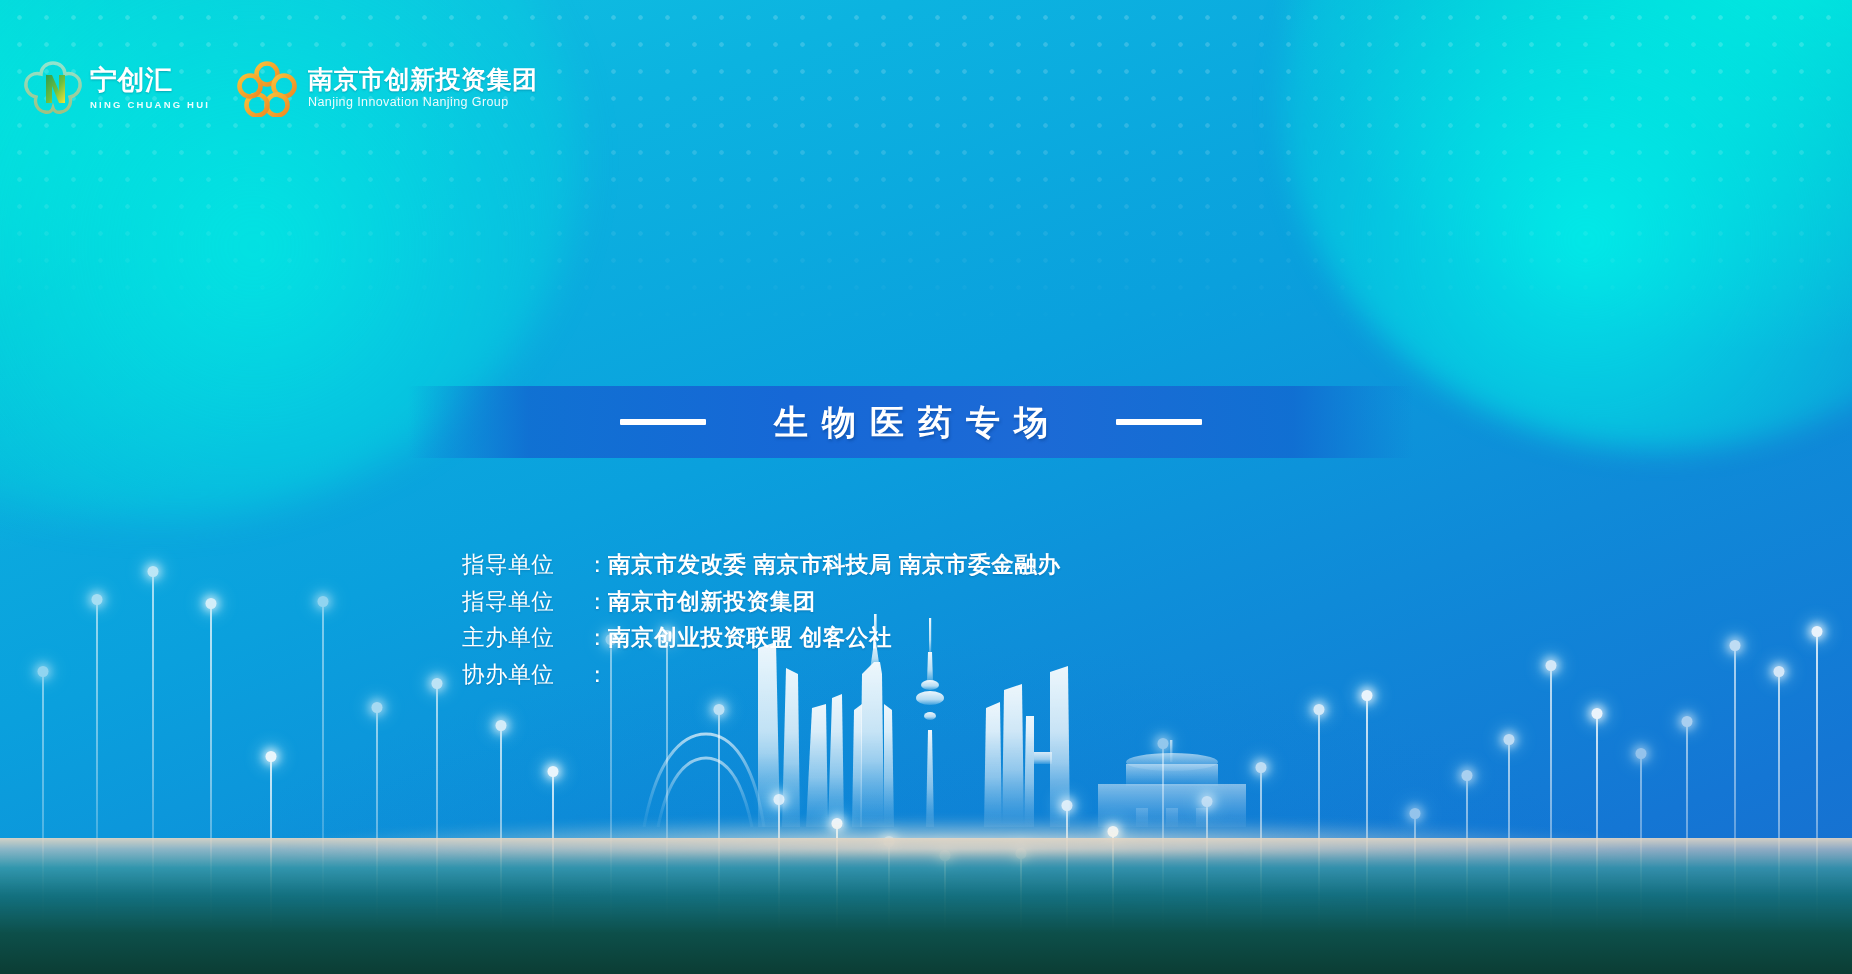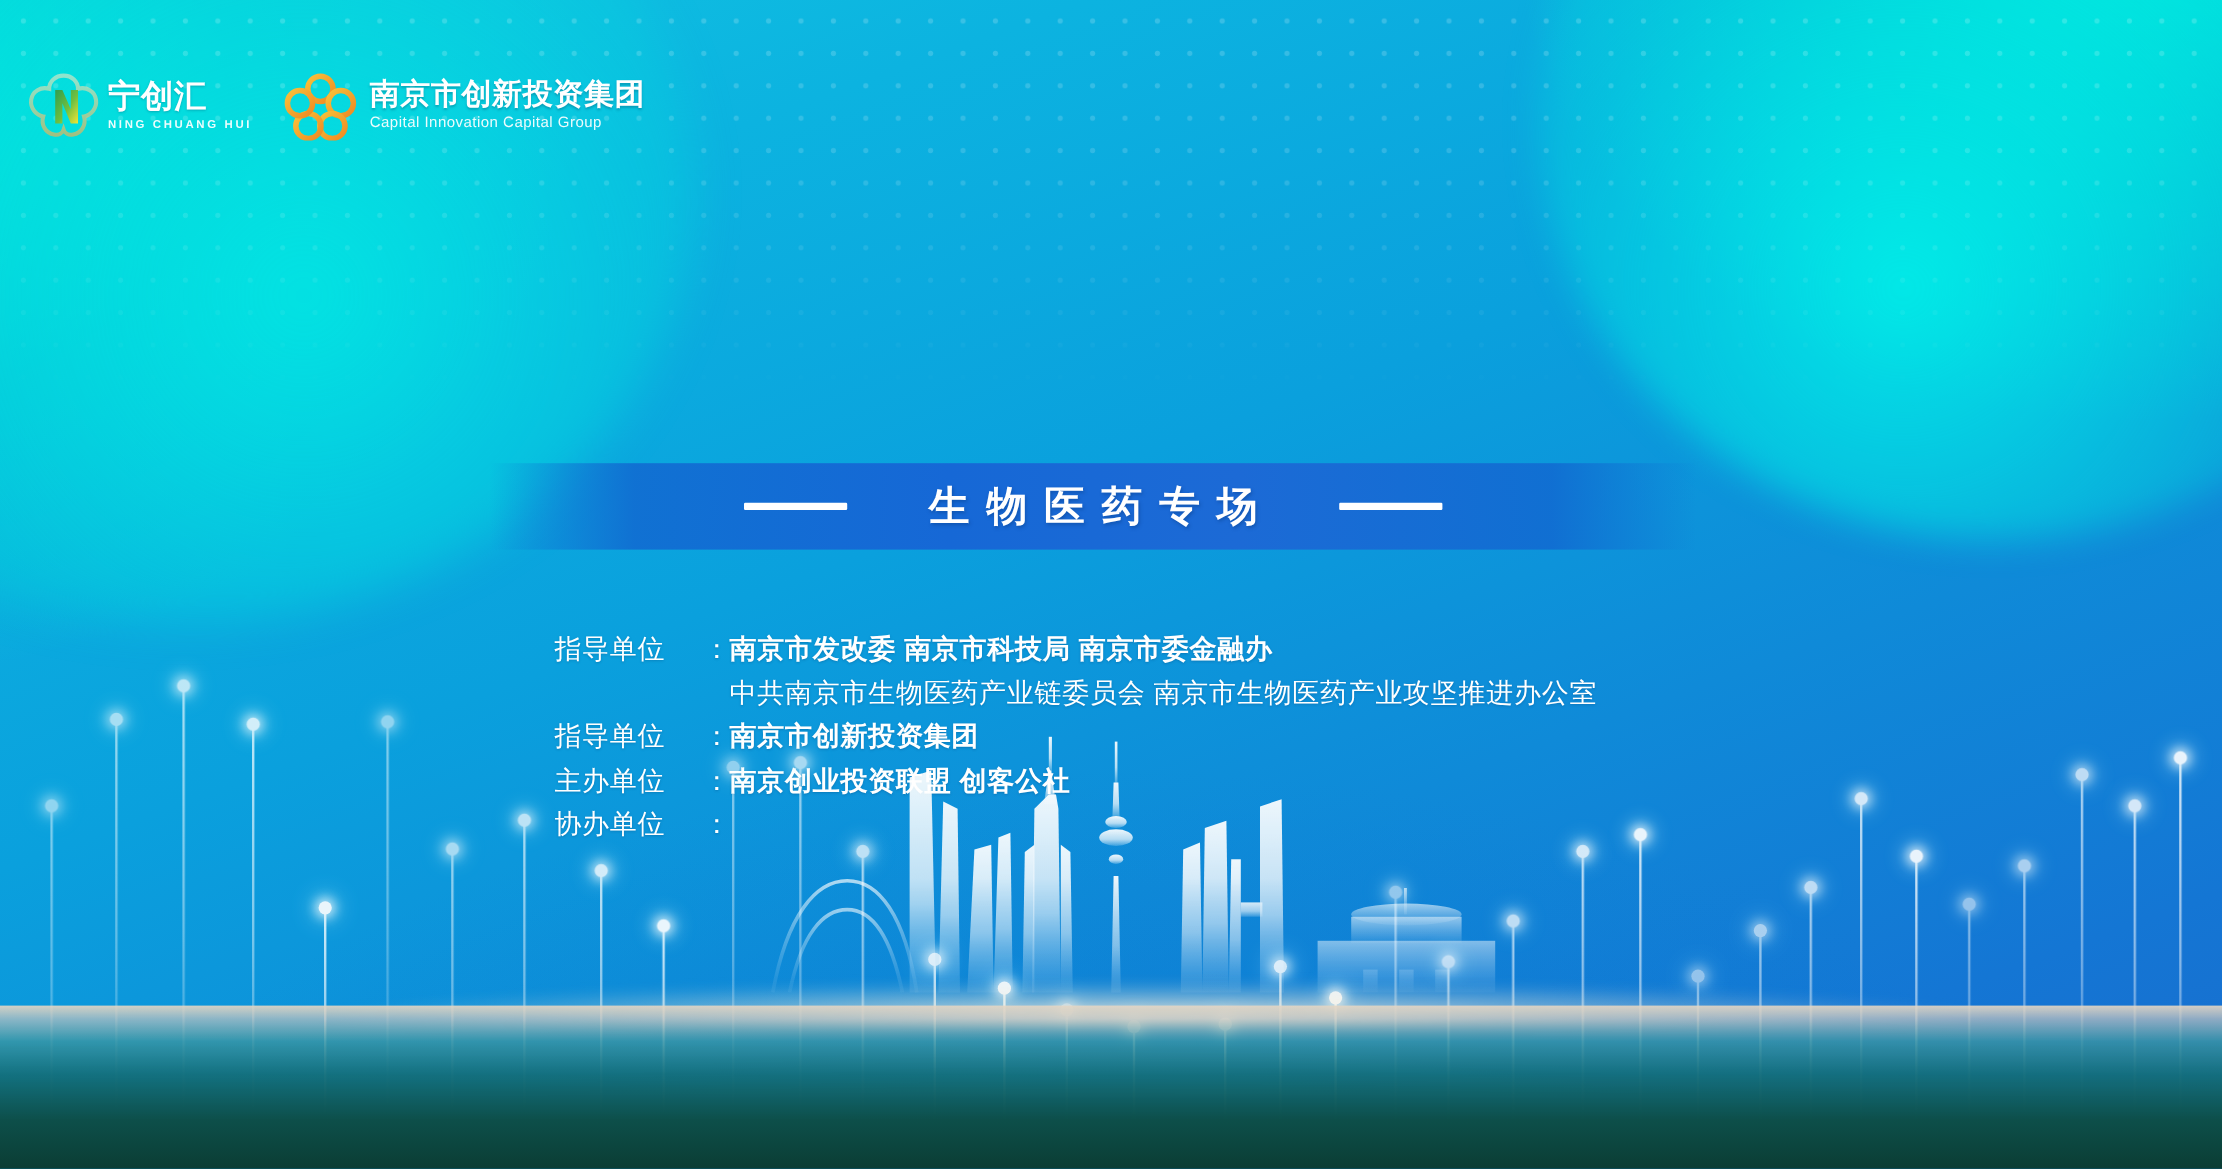--- a/index.html
+++ b/index.html
@@ -83,21 +83,21 @@
     display:flex; align-items:center; justify-content:center; gap:54px;
   }
   .dash { width:86px; height:6px; background:#ffffff; border-radius:1px; }
   .banner-text {
     color:#ffffff; font-size:34px; font-weight:bold; letter-spacing:14px; line-height:1;
     text-shadow:1px 2px 3px rgba(0,50,110,.35); white-space:nowrap; padding-left:14px;
   }
 
   
   .credits {
-    position:absolute; left:462px; top:523px; width:1100px;
+    position:absolute; left:462px; top:547px; width:1100px;
     color:#ffffff; font-size:22.5px; line-height:36.5px; letter-spacing:.6px;
     text-shadow:0 1px 2px rgba(0,60,110,.30);
   }
   .cr-row { display:flex; align-items:flex-start; white-space:nowrap; }
   .cr-label { width:124px; flex:0 0 124px; }
   .cr-colon { width:22px; flex:0 0 22px; }
   .cr-value { flex:1 1 auto;font-weight:bold; }
   .cr-cont { padding-left:146px; white-space:nowrap; }
 
   
@@ -187,21 +187,21 @@
         <g fill="none" stroke="url(#og1)" stroke-width="4.6" stroke-linecap="round">
           <circle cx="31" cy="15" r="10.5"></circle>
           <circle cx="48" cy="27" r="10.5"></circle>
           <circle cx="41" cy="46" r="10.5"></circle>
           <circle cx="21" cy="46" r="10.5"></circle>
           <circle cx="14" cy="27" r="10.5"></circle>
         </g>
       </svg>
       <div class="logo-words">
         <div class="logo-cn lw2">南京市创新投资集团</div>
-        <div class="logo-en logo-en2">Capital Innovation Capital Group</div>
+        <div class="logo-en logo-en2">Nanjing Innovation Nanjing Group</div>
       </div>
     </div>
 
   </div>
 
 
   <div class="banner">
     <div class="banner-inner">
       <span class="dash"></span>
       <span class="banner-text">生物医药专场</span>
@@ -209,21 +209,20 @@
     </div>
   </div>
 
   <div class="credits">
 
     <div class="cr-row">
       <span class="cr-label">指导单位</span>
       <span class="cr-colon">：</span>
       <span class="cr-value">南京市发改委 南京市科技局 南京市委金融办</span>
     </div>
-    <div class="cr-cont">中共南京市生物医药产业链委员会 南京市生物医药产业攻坚推进办公室</div>
 
     <div class="cr-row">
       <span class="cr-label">指导单位</span>
       <span class="cr-colon">：</span>
       <span class="cr-value">南京市创新投资集团</span>
     </div>
 
     <div class="cr-row">
       <span class="cr-label">主办单位</span>
       <span class="cr-colon">：</span>

